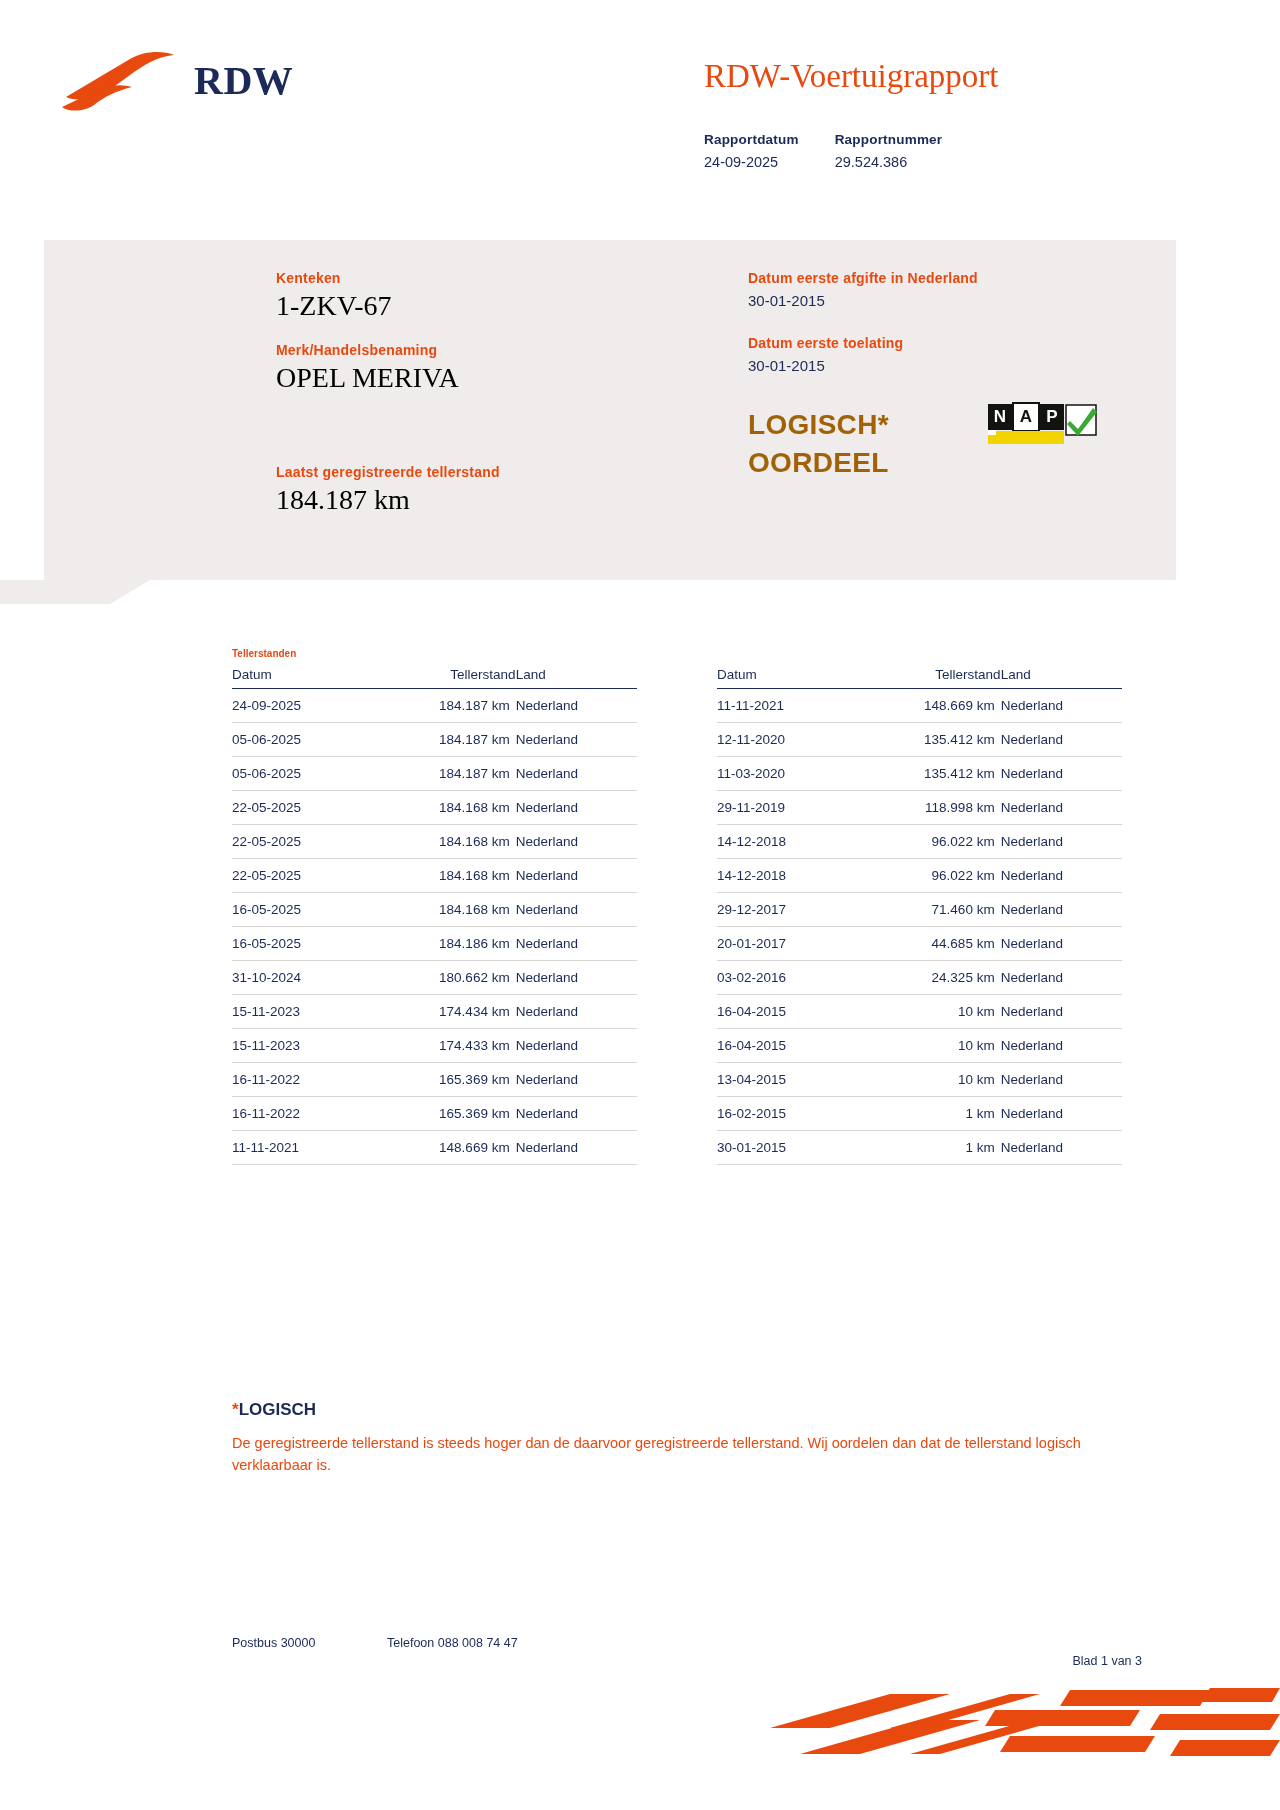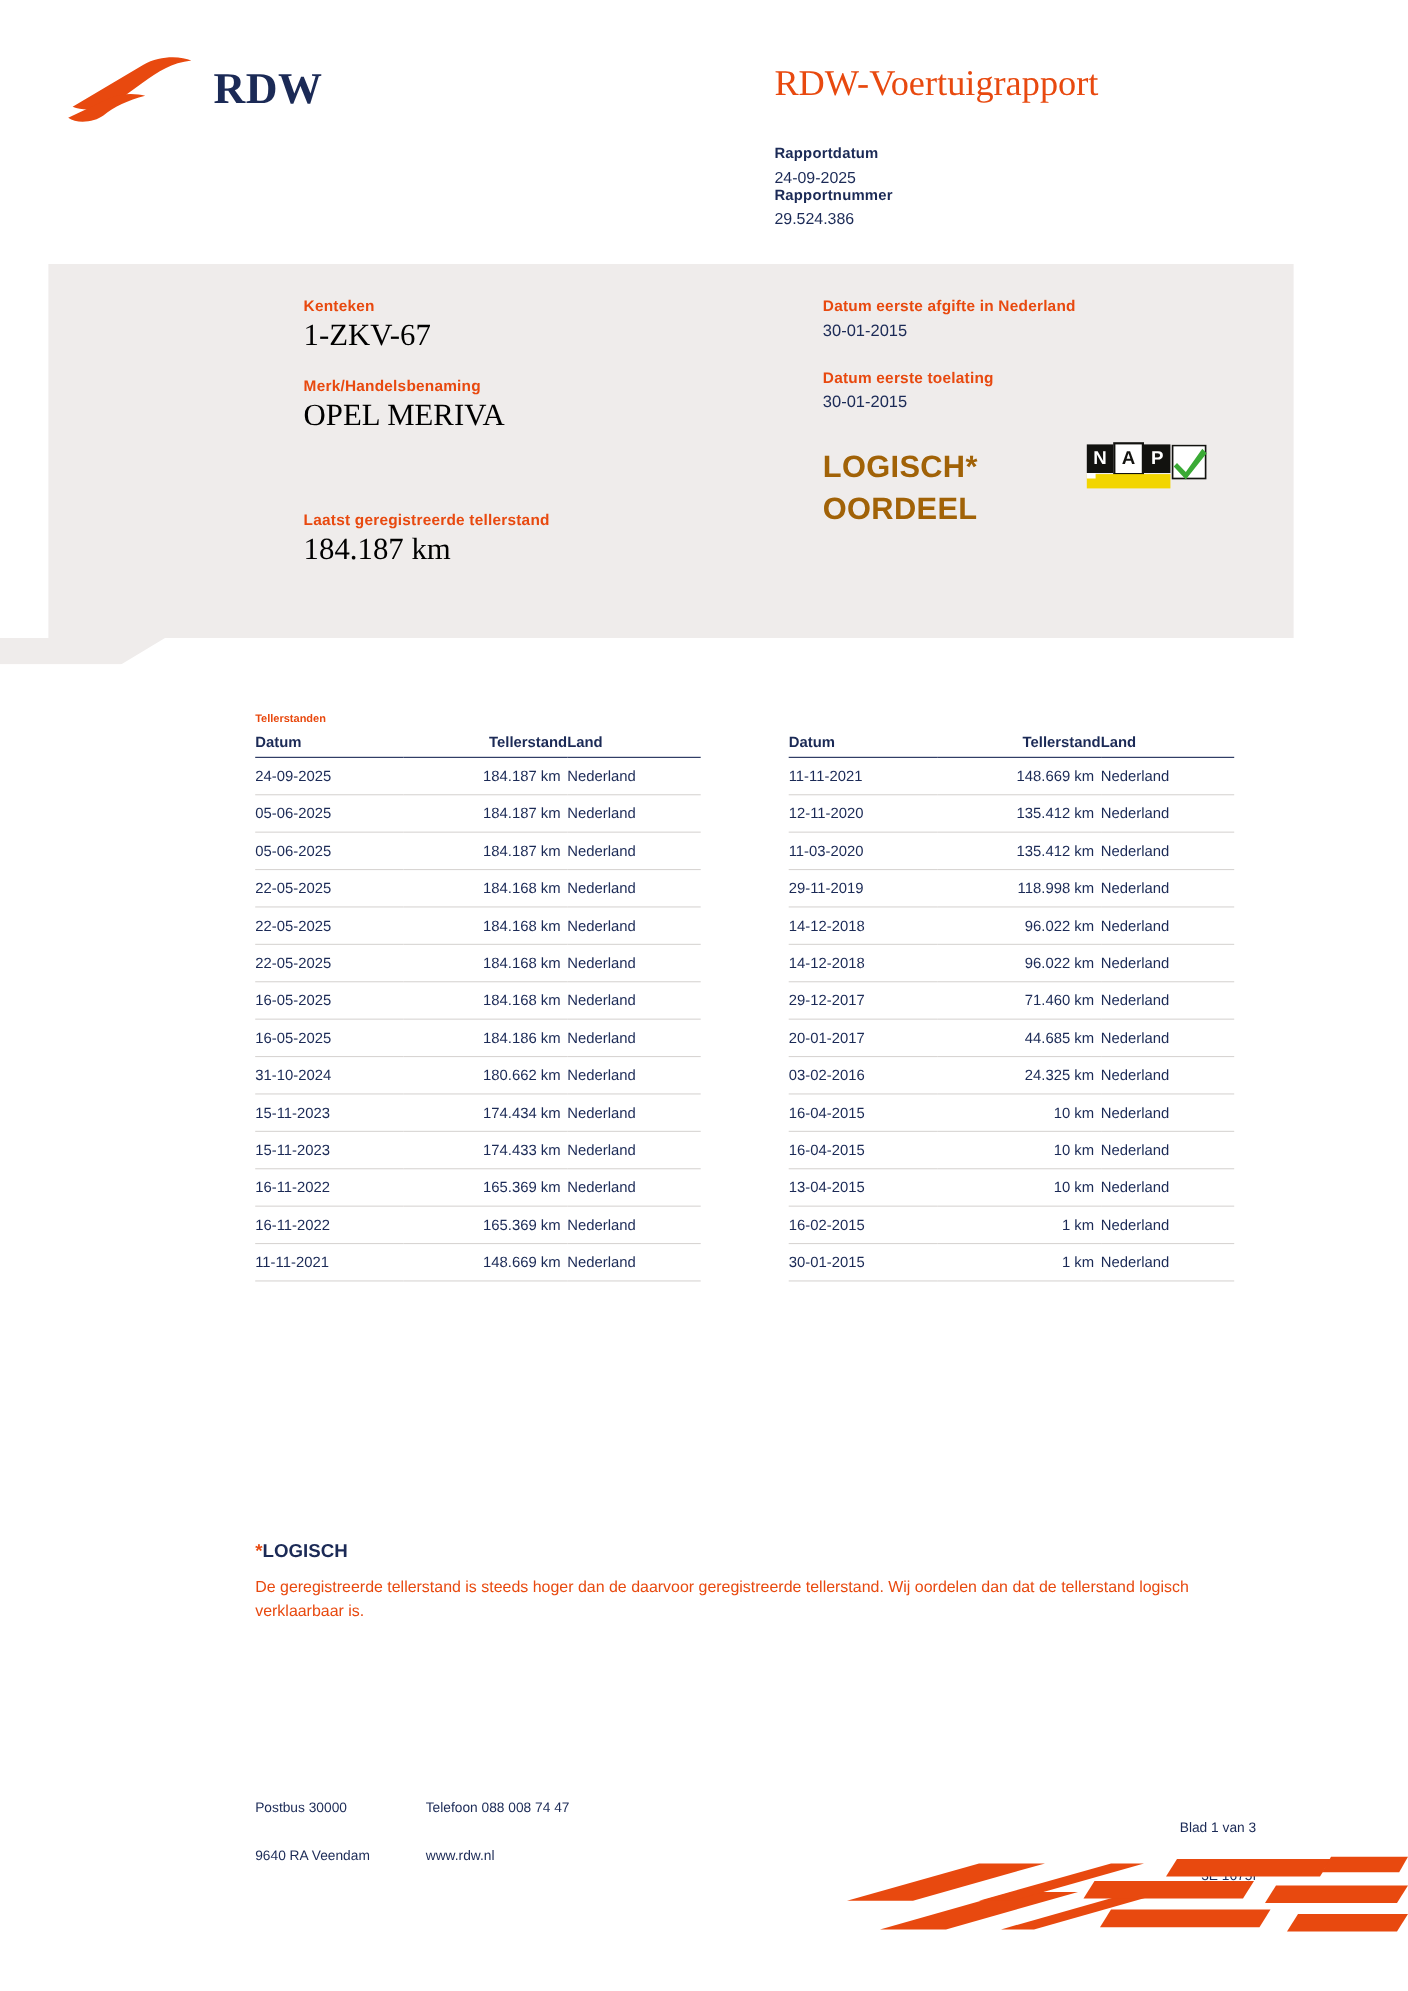--- a/index.html
+++ b/index.html
@@ -56,21 +56,20 @@
     top: 58px;
     font-family: "Liberation Serif", serif;
     font-size: 33px;
     color: #e8490f;
   }
   .report-meta {
     position: absolute;
     left: 704px;
     top: 132px;
     display: flex;
-    flex-direction: column;
   }
   .meta-block { margin-right: 36px; }
   .meta-label {
     font-size: 13.5px;
     font-weight: bold;
     color: #1b2a56;
     letter-spacing: 0.2px;
   }
   .meta-value {
     margin-top: 7px;
@@ -202,21 +201,21 @@
     display: flex;
     gap: 80px;
   }
   table.odo {
     border-collapse: collapse;
     width: 405px;
     font-size: 13.5px;
   }
   table.odo th {
     font-size: 13.5px;
-    font-weight: bold;
+    font-weight: normal;
     color: #1b2a56;
     border-bottom: 1.6px solid #1b2a56;
     padding: 0 0 6px 0;
     text-align: left;
   }
   table.odo th.num, table.odo td.num { text-align: right; }
   table.odo th.land, table.odo td.land { text-align: left; }
   table.odo td {
     padding: 9px 0 9px 0;
     border-bottom: 1px solid #d8d5d3;
@@ -519,25 +518,20 @@
       <span class="star">*</span><span>LOGISCH</span>
     </div>
     <div class="footnote-body">De geregistreerde tellerstand is steeds hoger dan de daarvoor geregistreerde tellerstand. Wij oordelen dan dat de tellerstand logisch verklaarbaar is.</div>
   </div>
 
   <div class="footer">
     <div class="footer-row">
       <div class="footer-c1">Postbus 30000</div>
       <div class="footer-c2">Telefoon 088 008 74 47</div>
       <div class="footer-c3">Blad 1 van 3</div>
-    </div>
-    <div class="footer-row">
-      <div class="footer-c1">9640 RA Veendam</div>
-      <div class="footer-c2">www.rdw.nl</div>
-      <div class="footer-c3">3E 1675f</div>
     </div>
   </div>
 
   <div class="footer-stripes">
     <svg width="540" height="100" viewBox="0 0 540 100" xmlns="http://www.w3.org/2000/svg">
       <g fill="#e8490f">
         <path d="M30 52 L150 18 L210 18 L90 52 Z"></path>
         <path d="M60 78 L180 44 L240 44 L120 78 Z"></path>
         <path d="M150 52 L270 18 L300 18 L180 52 Z"></path>
         <path d="M170 78 L290 44 L320 44 L200 78 Z"></path>

